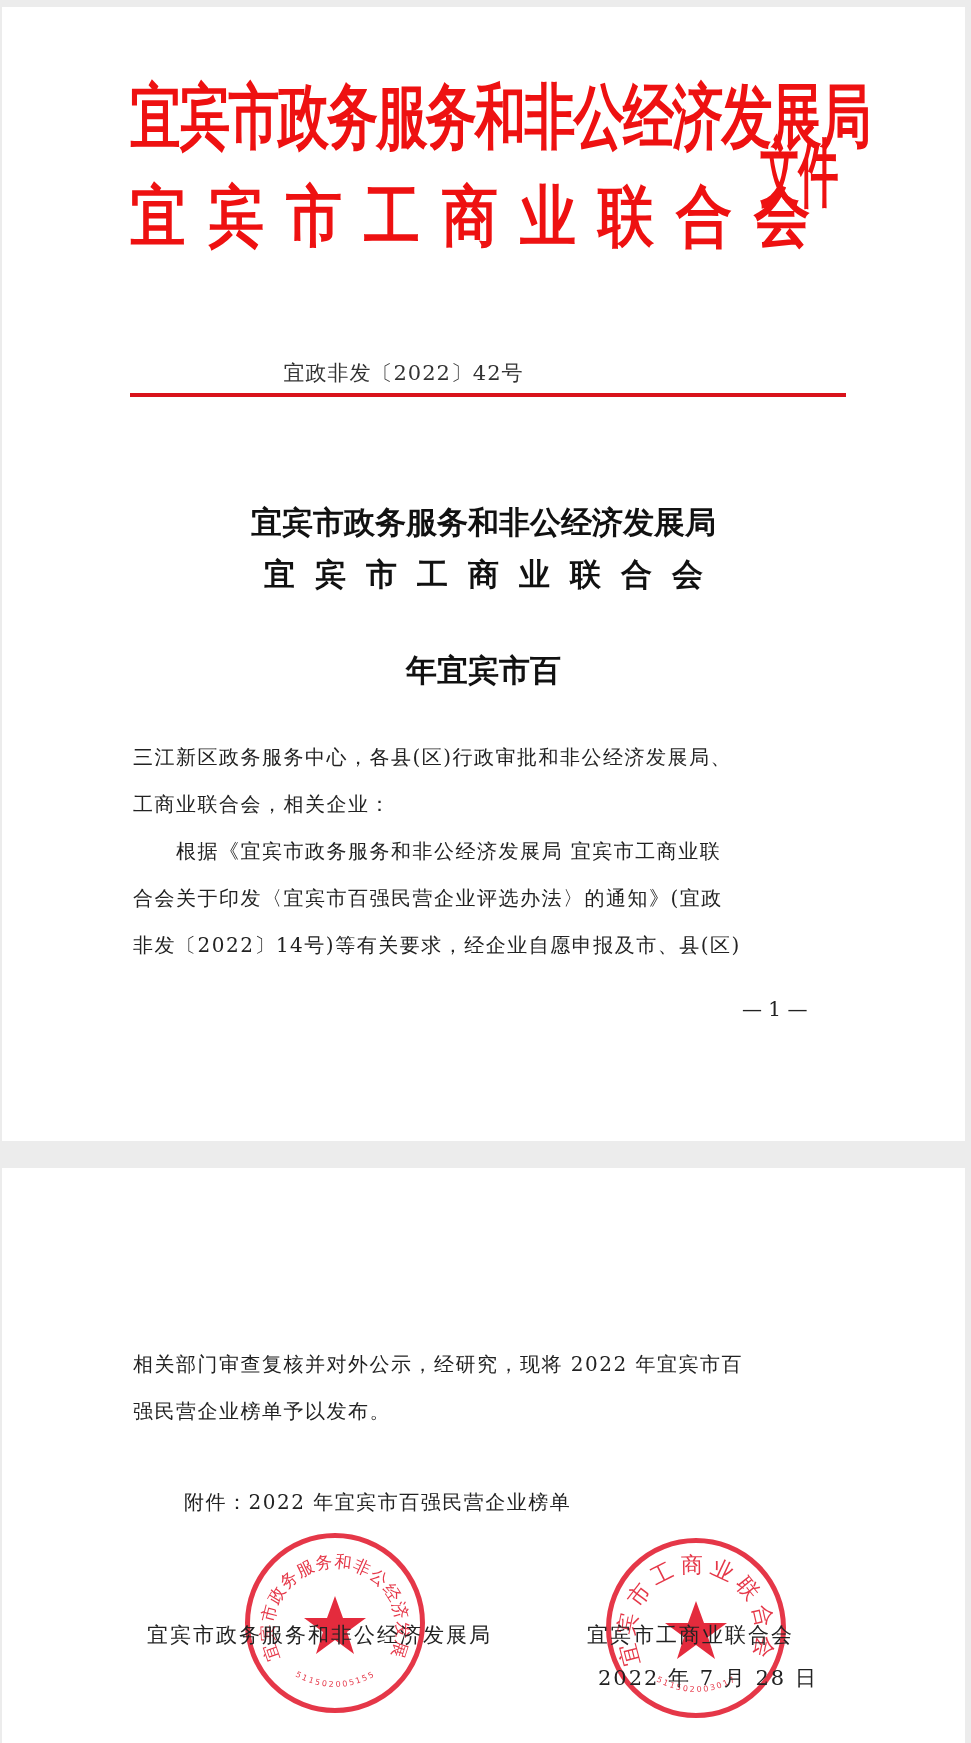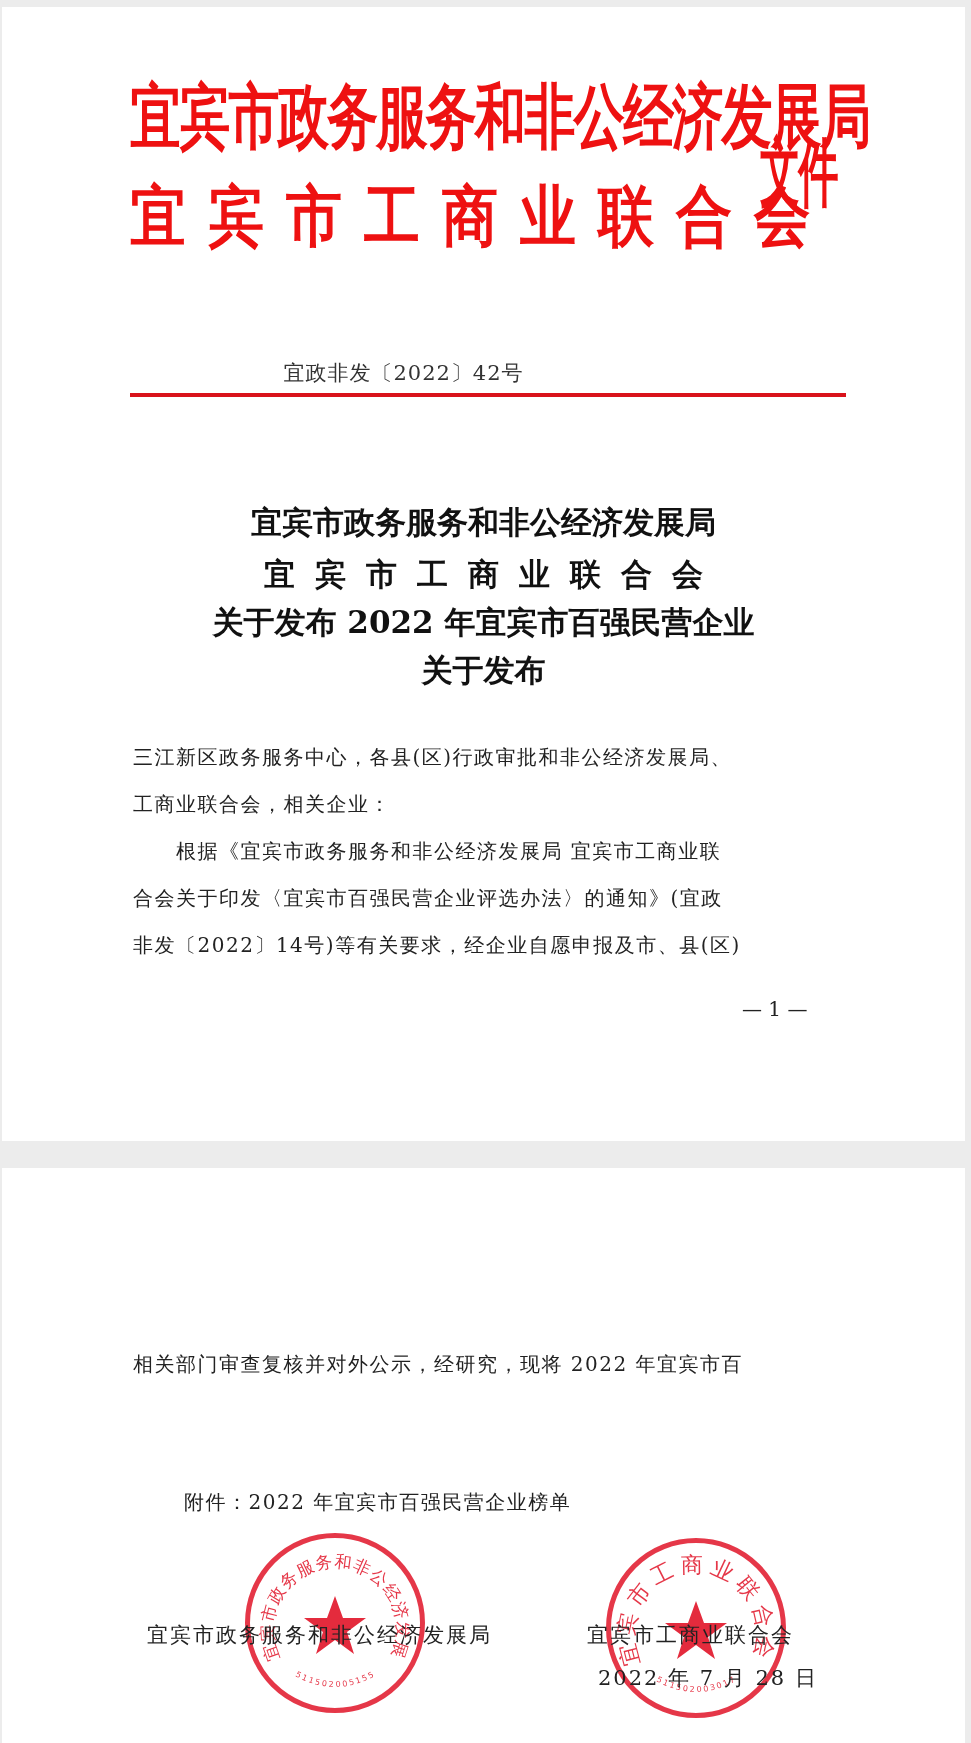--- a/index.html
+++ b/index.html
@@ -144,35 +144,35 @@
 
   <div class="masthead-line" id="mh1">宜宾市政务服务和非公经济发展局</div>
   <div class="masthead-line" id="mh2">宜宾市工商业联合会</div>
   <div id="mh-suffix">文件</div>
 
   <div class="abs" id="doc-number">宜政非发〔2022〕42号</div>
   <div id="red-rule"></div>
 
   <div class="title-line" id="t1">宜宾市政务服务和非公经济发展局</div>
   <div class="title-line" id="t2">宜宾市工商业联合会</div>
-  <div class="title-line" id="t3">关于发布 2022 年宜宾市百强民营企业</div>
-  <div class="title-line" id="t4">关于发布</div>
+  <div class="title-line" id="t4">年宜宾市百</div>
 
   <div class="body-line" style="top:737px;">三江新区政务服务中心，各县(区)行政审批和非公经济发展局、</div>
   <div class="body-line" style="top:784px;text-align:right;">工商业联合会，相关企业：</div>
   <div class="body-line" style="top:878px;">合会关于印发〈宜宾市百强民营企业评选办法〉的通知》(宜政</div>
   <div class="body-line" style="top:831px;">　　根据《宜宾市政务服务和非公经济发展局 宜宾市工商业联</div>
   <div class="body-line" style="top:925px;">非发〔2022〕14号)等有关要求，经企业自愿申报及市、县(区)</div>
 
   <div id="page-num">— 1 —</div>
 </div>
 
 <div class="page" id="page2">
 
   <div class="body-line" style="top:183px;">相关部门审查复核并对外公示，经研究，现将 2022 年宜宾市百</div>
+  <div class="body-line" style="top:230px;">强民营企业榜单予以发布。</div>
 
   <div class="body-line" style="top:321px; left:182px;">附件：2022 年宜宾市百强民营企业榜单</div>
 
   <div class="seal" style="left:243px; top:365px;">
     <svg width="170" height="170" viewBox="0 0 170 170">
       <defs>
         <path id="arcL" d="M 30 120 A 62 62 0 1 1 140 120"></path>
         <path id="arcLb" d="M 45 138 Q 85 160 125 138"></path>
       </defs>
       <text font-size="17" fill="rgba(225,20,40,0.85)" font-family="DejaVu Sans, sans-serif" letter-spacing="1">

